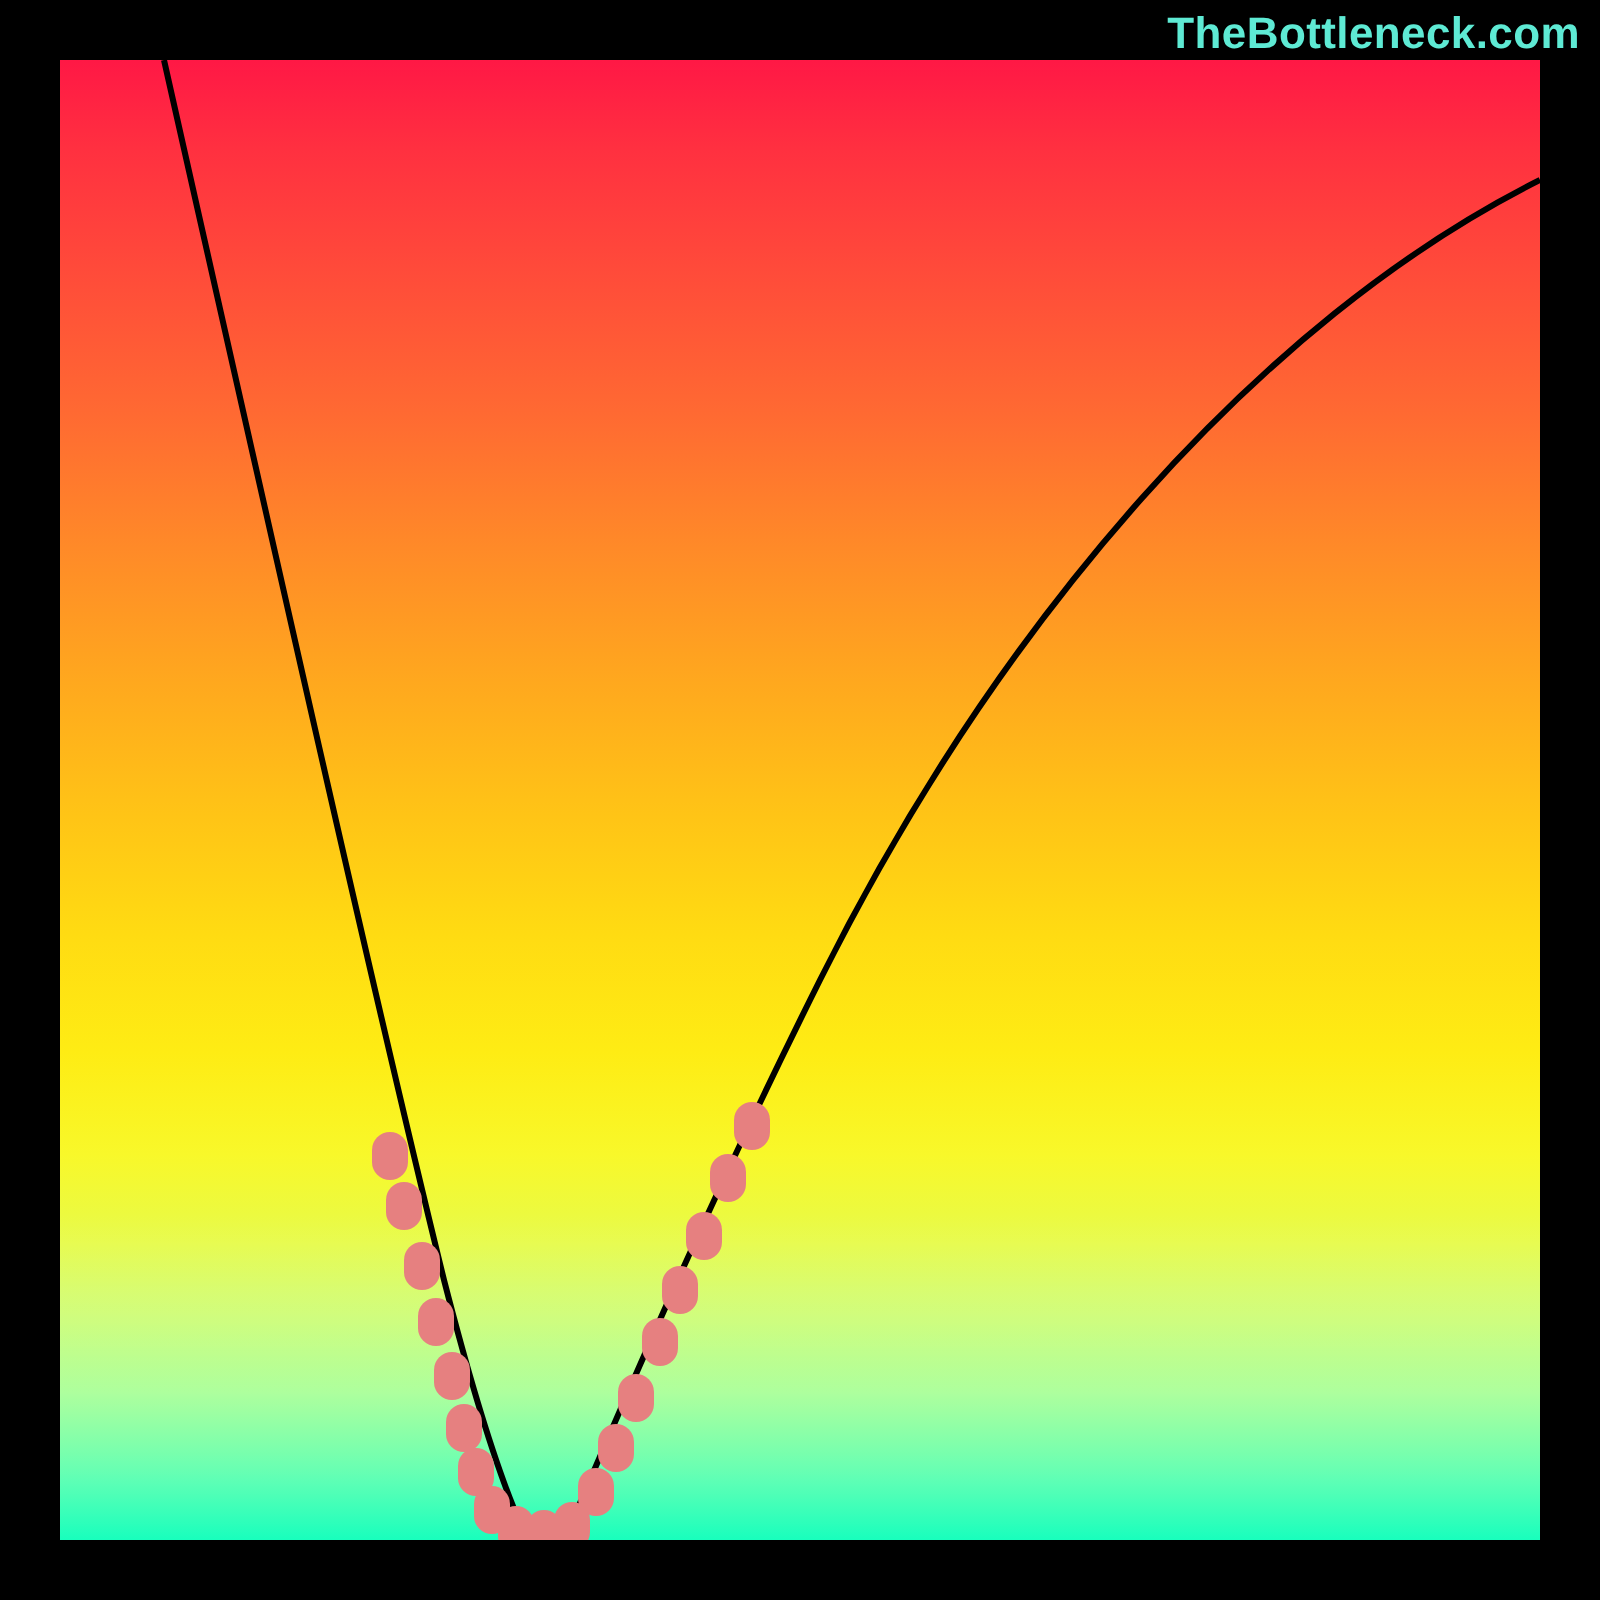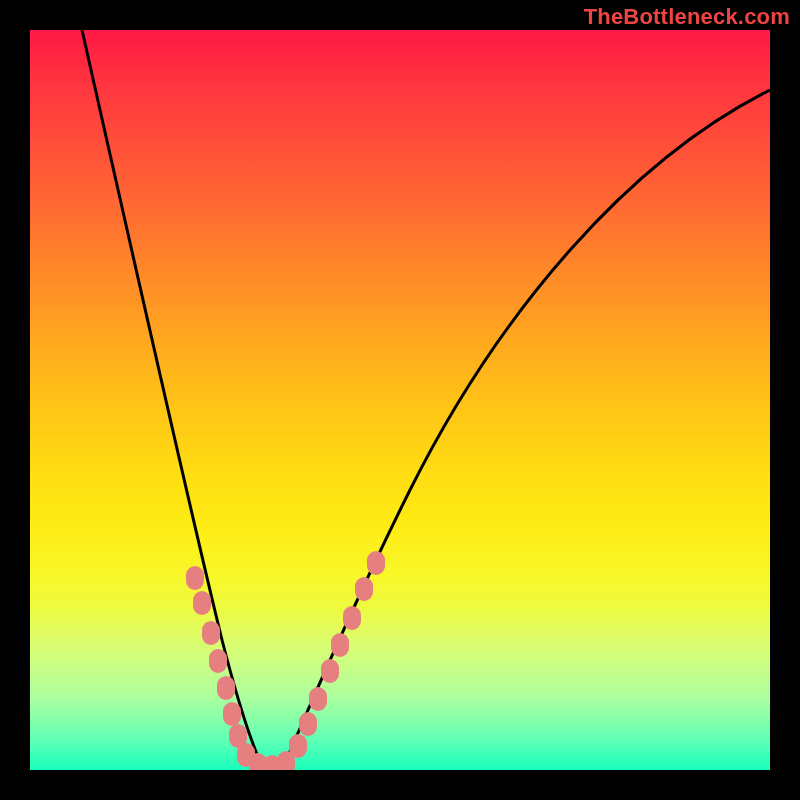--- a/index.html
+++ b/index.html
@@ -71,21 +71,21 @@
     border-radius: 10px;
     background: #e68080;
   }
   .watermark {
     position: absolute;
     top: 4px;
     right: 10px;
     font-family: Arial, Helvetica, sans-serif;
     font-size: 22px;
     font-weight: 600;
-    color: #ef4444;
+    color: #5eead4;
     letter-spacing: 0.2px;
   }
 </style>
 </head>
 <body>
 
 <div class="watermark">TheBottleneck.com</div>
 
 <div class="frame">
   <div class="grad"></div>

